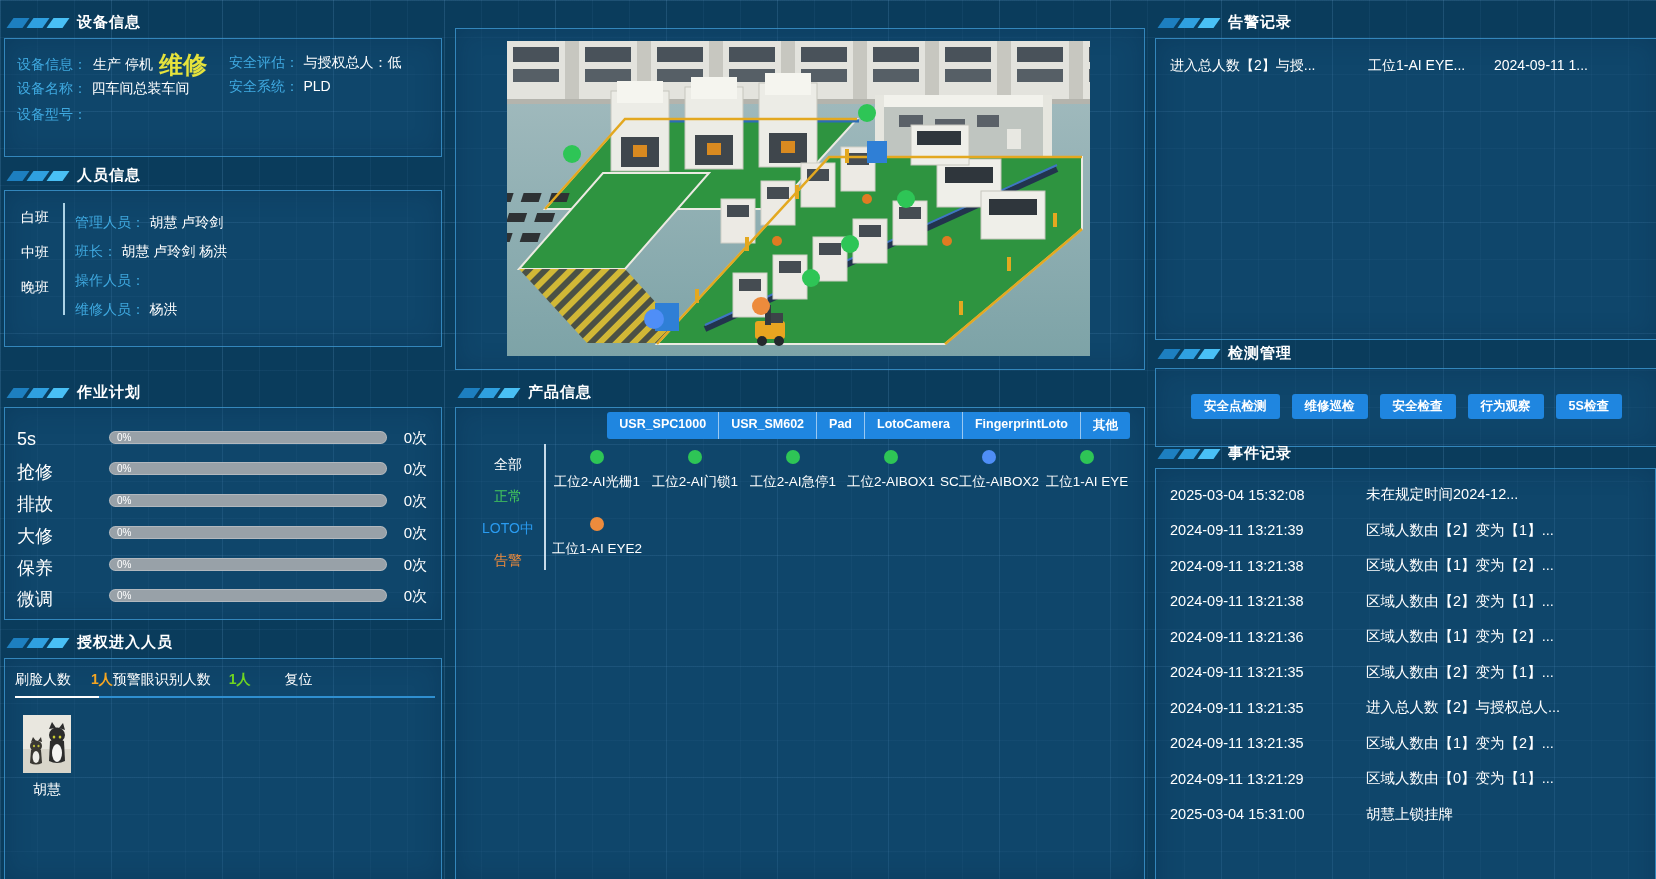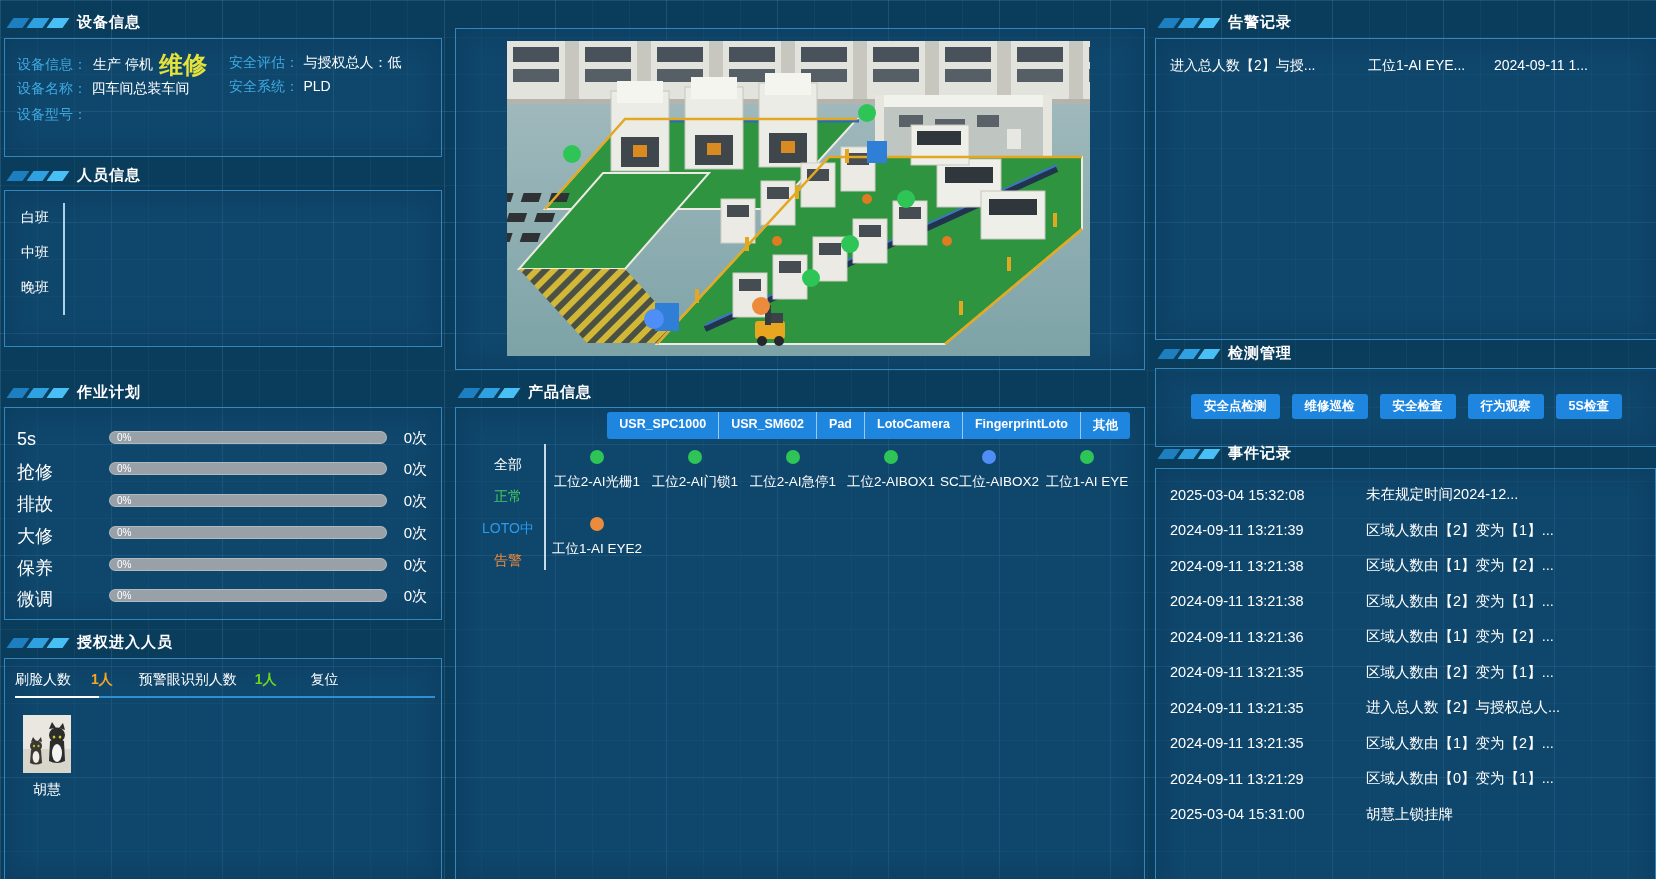--- a/index.html
+++ b/index.html
@@ -108,20 +108,38 @@
       </span>
     <span class="sec-title">人员信息</span>
   </div>
   <div class="panel" style="left:4px;top:190px;width:436px;height:155px;">
     <div class="abs" style="left:16px;top:18px;font-size:14px;">
       <div style="margin-bottom:17px;">白班</div>
       <div style="margin-bottom:17px;">中班</div>
       <div>晚班</div>
     </div>
     <div class="abs" style="left:58px;top:12px;width:2px;height:112px;background:rgba(200,235,252,0.85);"></div>
+    <div class="abs" style="left:70px;top:22px;">
+      <div style="margin-bottom:10px;">
+        <span class="lbl">管理人员：</span>
+        <span class="val">胡慧 卢玲剑</span>
+      </div>
+      <div style="margin-bottom:10px;">
+        <span class="lbl">班长：</span>
+        <span class="val">胡慧 卢玲剑 杨洪</span>
+      </div>
+      <div style="margin-bottom:10px;">
+        <span class="lbl">操作人员：</span>
+        <span class="val"></span>
+      </div>
+      <div>
+        <span class="lbl">维修人员：</span>
+        <span class="val">杨洪</span>
+      </div>
+    </div>
   </div>
 
   <div class="sec-header" style="left:10px;top:383px;">
     <span class="arrows">
         <i></i>
         <i></i>
         <i></i>
       </span>
     <span class="sec-title">作业计划</span>
   </div>
@@ -175,21 +193,21 @@
         <i></i>
         <i></i>
         <i></i>
       </span>
     <span class="sec-title">授权进入人员</span>
   </div>
   <div class="panel" style="left:4px;top:658px;width:436px;height:220px;">
     <div class="abs" style="left:10px;top:12px;display:flex;align-items:center;">
       <span class="auth-tab">刷脸人数</span>
       <span class="cnt-orange" style="margin-left:20px;">1人</span>
-      <span class="auth-tab" style="margin-left:26px;font-family:Liberation Serif, serif;">预警眼识别人数</span>
+      <span class="auth-tab" style="font-family:Liberation Serif, serif;">预警眼识别人数</span>
       <span class="cnt-green" style="margin-left:18px;">1人</span>
       <span class="auth-tab" style="margin-left:34px;">复位</span>
     </div>
     <div class="abs" style="left:10px;top:37px;width:84px;height:2px;background:#ffffff;"></div>
     <div class="abs" style="left:94px;top:37px;width:336px;height:2px;background:#2f8fd0;"></div>
     <div class="abs" style="left:18px;top:56px;width:48px;height:58px;">
       <svg width="48" height="58" viewBox="0 0 48 58">
         <rect width="48" height="58" fill="#e9e7df"></rect>
         <rect y="34" width="48" height="24" fill="#d8d5ca"></rect>
 

